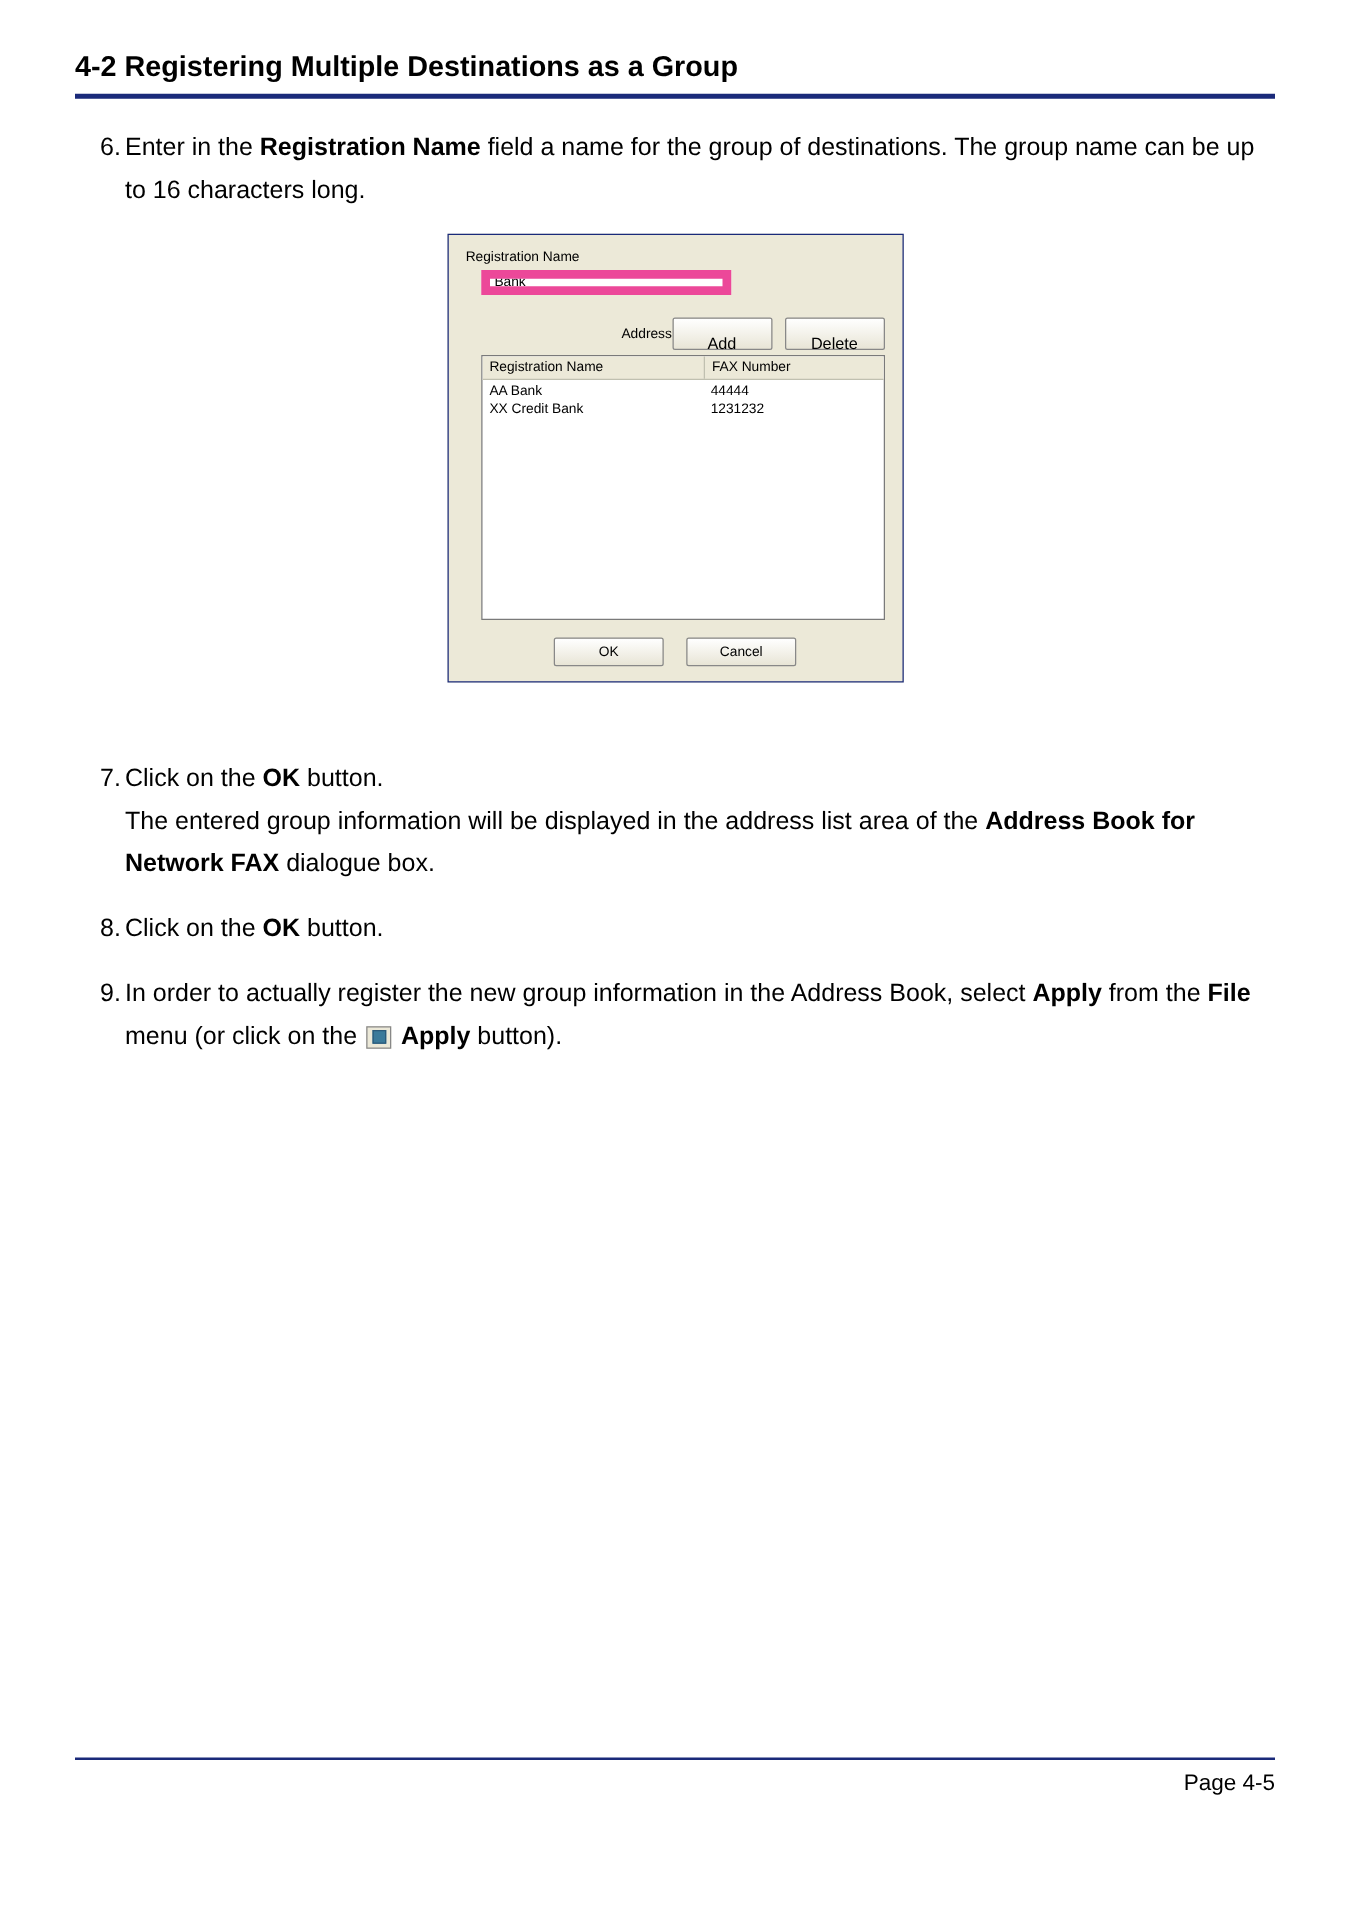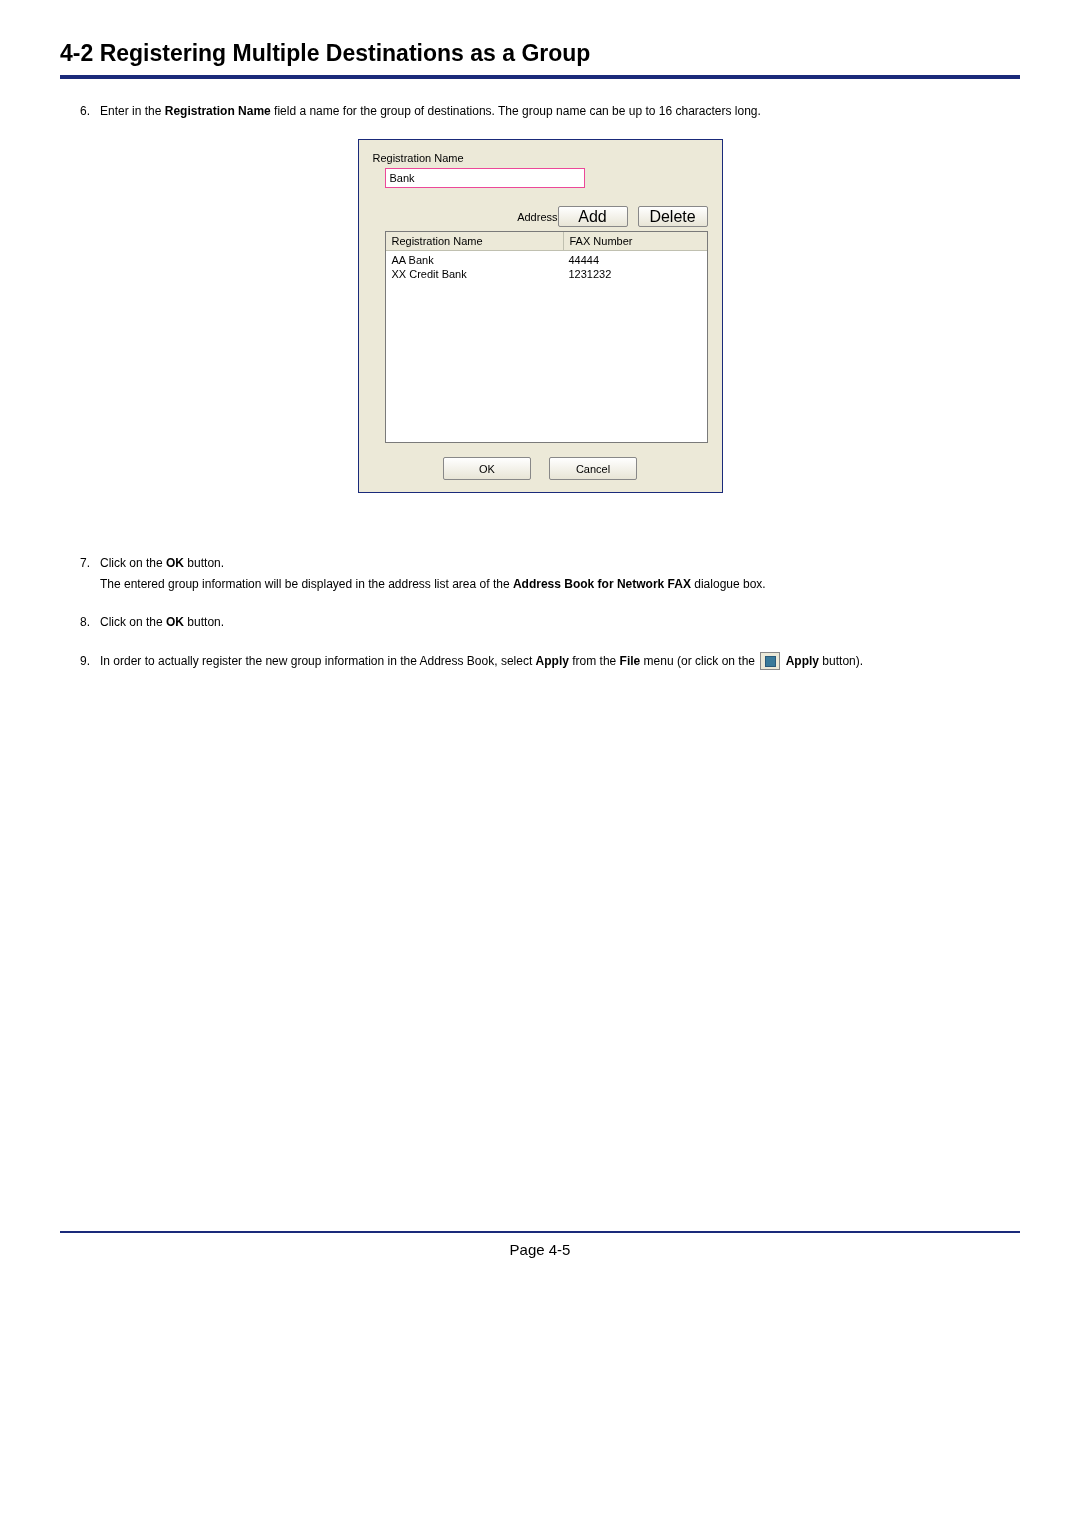--- a/index.html
+++ b/index.html
@@ -21,21 +21,21 @@
     font-weight: bold;
     margin: 0 0 8px 0;
   }
   .title-rule {
     height: 4px;
     background: #1a2a7a;
     margin-bottom: 22px;
   }
   .step-list {
     padding-left: 40px;
-    font-size: 12px;
+    font-size: 20px;
     line-height: 1.7;
   }
   .step-item {
     margin-bottom: 18px;
   }
   .step-num {
     display: inline-block;
     width: 20px;
     margin-left: -20px;
   }
@@ -86,42 +86,42 @@
   .dialog-body {
     padding: 12px 14px 12px 14px;
   }
   .dlg-label {
     font-size: 11px;
     margin-bottom: 4px;
   }
   .dlg-input {
     width: 200px;
     height: 20px;
-    border: 1px solid #ec4899;
+    border: 7px solid #ec4899;
     background: #fff;
     padding: 2px 4px;
     font-size: 11px;
     margin-left: 12px;
     box-sizing: border-box;
   }
   .addr-row {
     display: flex;
     align-items: center;
     justify-content: flex-end;
     margin-top: 18px;
     margin-bottom: 4px;
   }
   .dlg-btn {
-    width: 70px;
+    width: 80px;
     height: 21px;
     border: 1px solid #888;
     background: linear-gradient(#fff, #e8e5d6);
-    font-size: 16px;
+    font-size: 13px;
     border-radius: 2px;
-    padding: 0;
+    padding: 12px;
   }
   .list-box {
     border: 1px solid #7a7a7a;
     background: #fff;
     height: 210px;
     margin-left: 12px;
     margin-right: 0;
     overflow: hidden;
   }
   .list-header {
@@ -178,22 +178,22 @@
     background: #3a7a9a;
     border: 1px solid #2a5a7a;
   }
   .footer-rule {
     height: 2px;
     background: #1a2a7a;
     margin-top: 560px;
     margin-bottom: 8px;
   }
   .page-footer {
-    text-align: center;
-    font-size: 15px;
+    text-align: right;
+    font-size: 18px;
     padding-bottom: 10px;
   }
 </style>
 </head>
 <body>
 
 <div class="page">
   <h1 class="section-title">4-2  Registering Multiple Destinations as a Group</h1>
   <div class="title-rule"></div>
 

